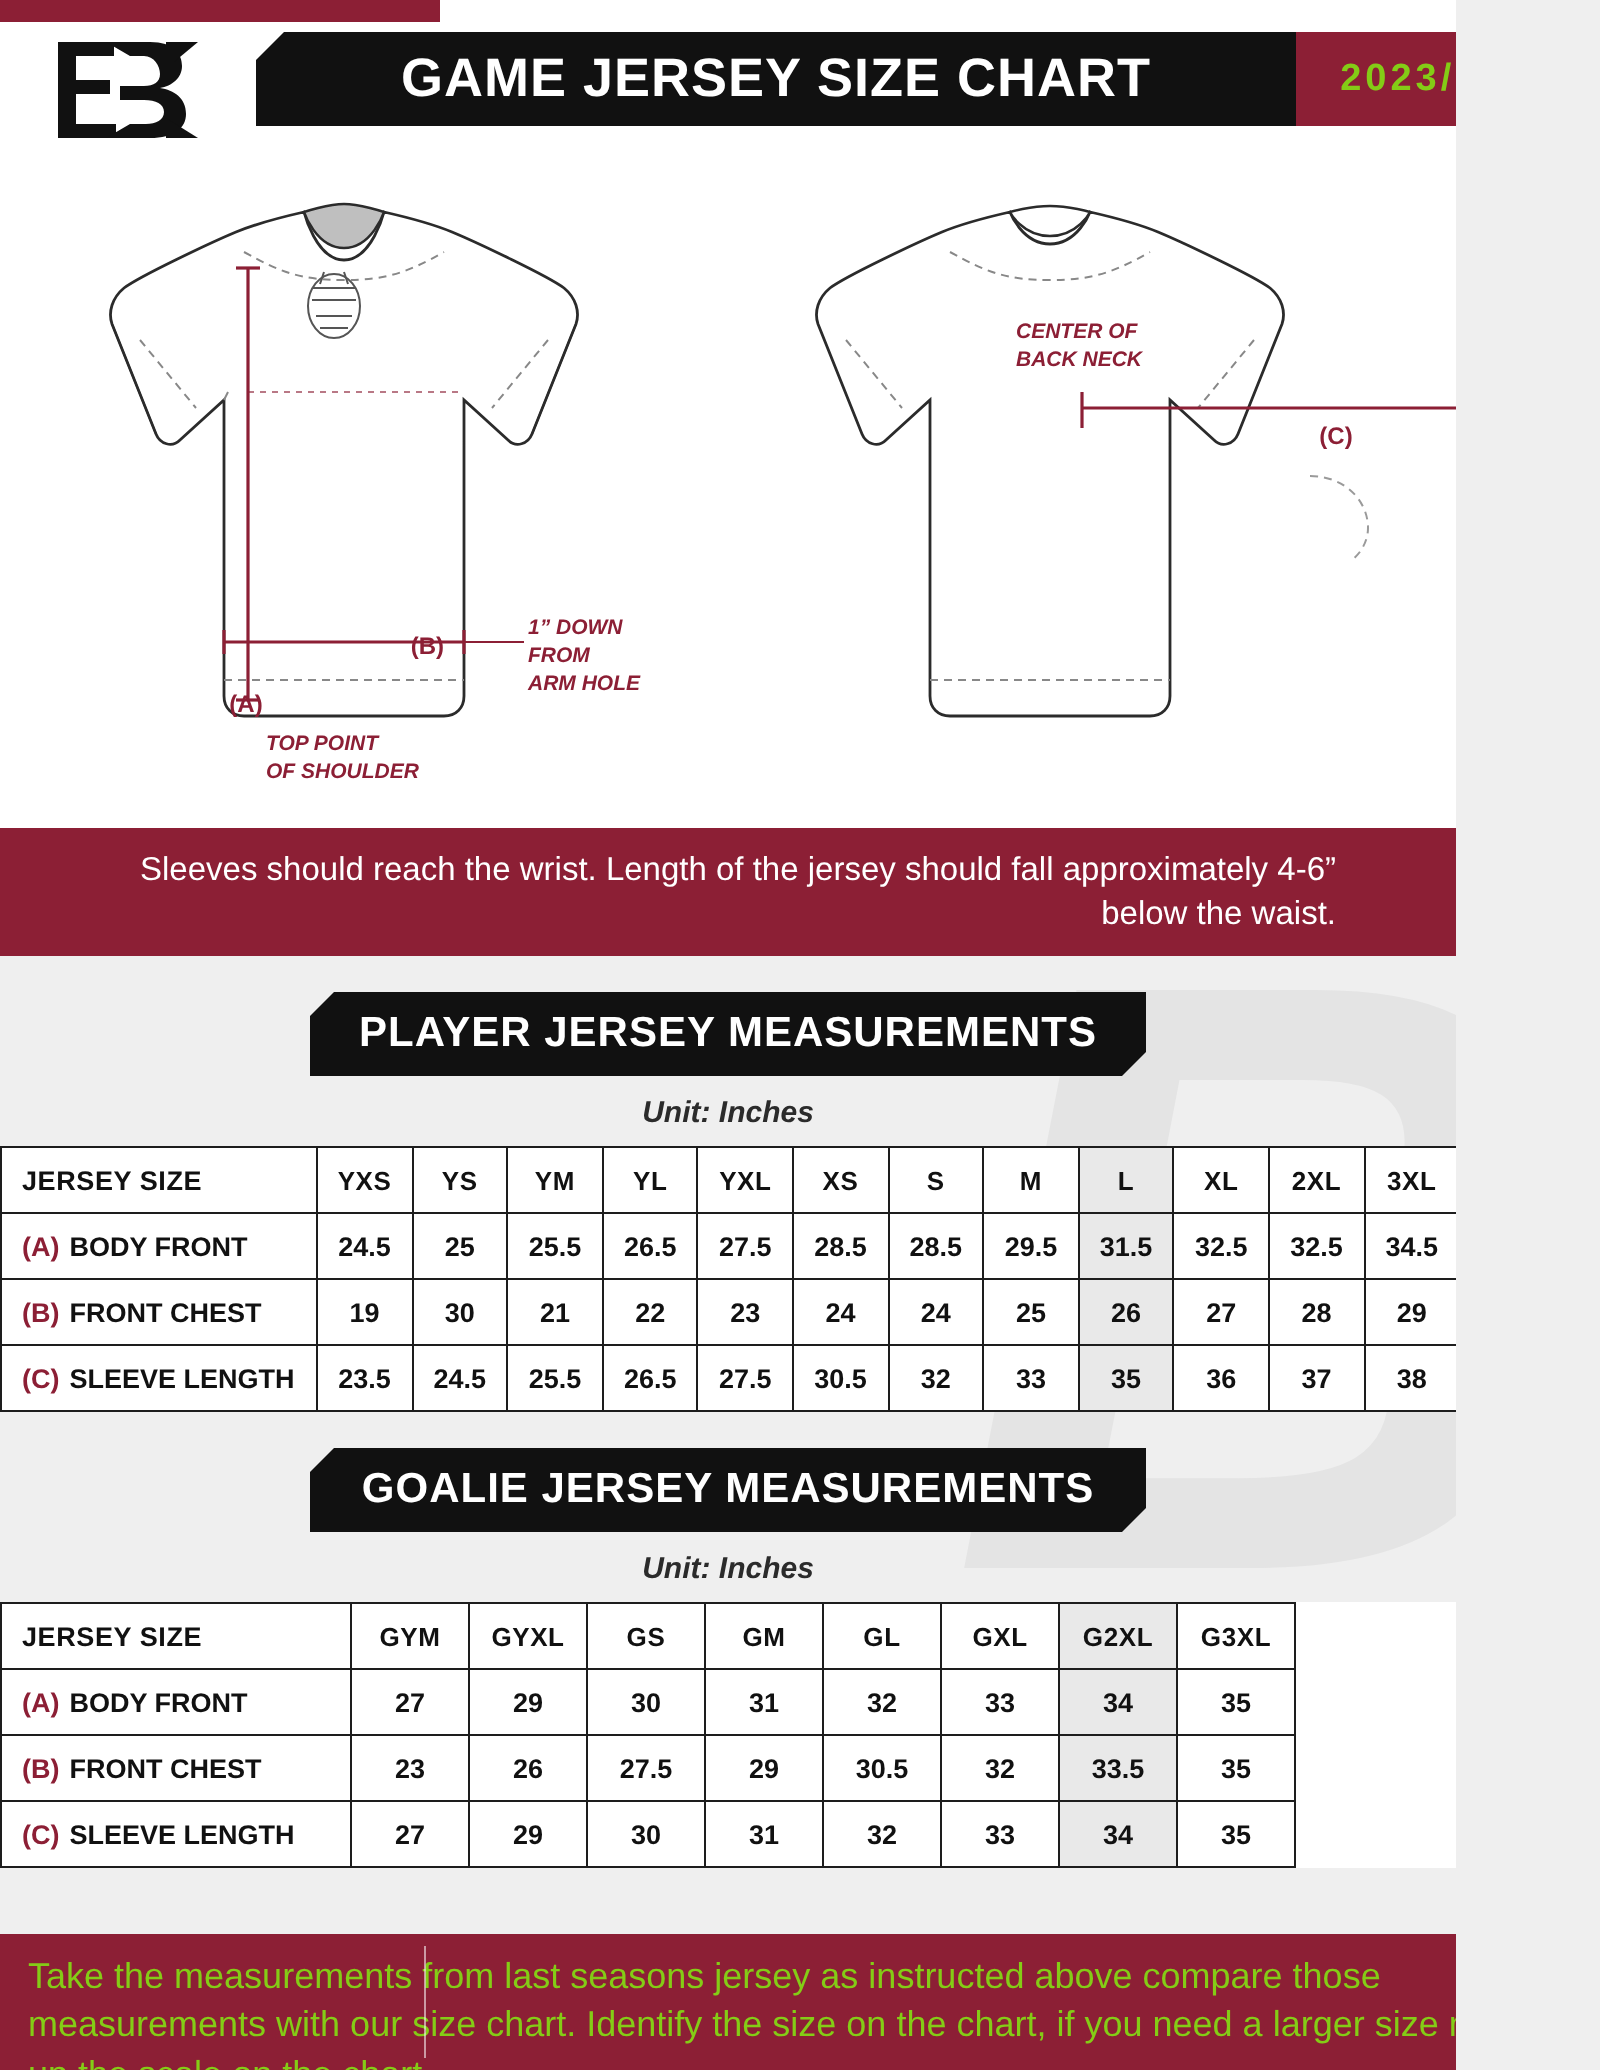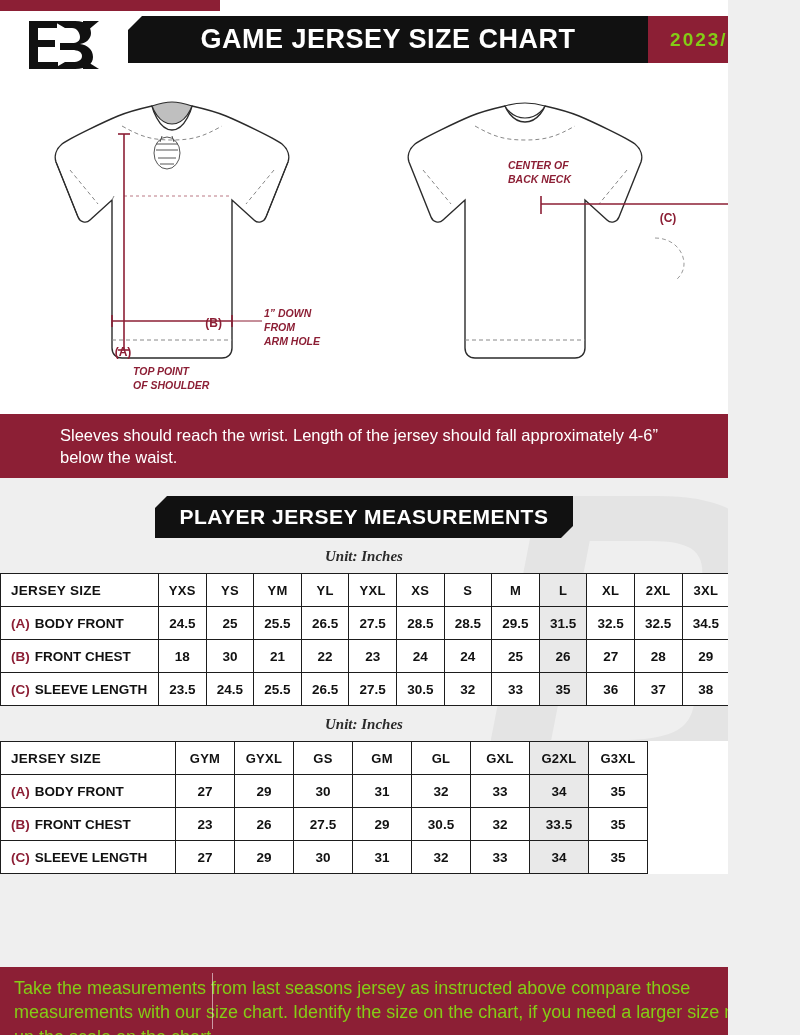--- a/index.html
+++ b/index.html
@@ -92,21 +92,21 @@
   }
   .illus svg { display: block; }
 
   
   .note-band {
     position: relative;
     background: #8c1f35;
     color: #ffffff;
     height: 64px;
     display: flex; align-items: center; justify-content: center;
-    text-align: left;
+    text-align: right;
     padding: 0 60px;
     font-size: 16.5px;
     line-height: 1.35;
     z-index: 2;
   }
 
   
   .section { position: relative; z-index: 2; }
   .section-title {
     margin: 18px auto 0;
@@ -118,21 +118,20 @@
   .section-title span {
     color: #ffffff; font-size: 21px; font-weight: 800; letter-spacing: 0.5px;
   }
   .unit {
     text-align: center;
     font-size: 15px;
     font-style: italic;
     color: #2b2b2b;
     margin: 10px 0 8px;
     font-weight: 600;
-    font-family: Liberation Serif, serif;
   }
 
   table {
     border-collapse: collapse;
     background: #ffffff;
     margin: 0 auto;
     table-layout: fixed;
   }
   table.player { width: 730px; }
   table.goalie { width: 730px; }
@@ -361,21 +360,21 @@
           <td>29.5</td>
           <td class="hl">31.5</td>
           <td>32.5</td>
           <td>32.5</td>
           <td>34.5</td>
         </tr>
         <tr>
           <td class="rowlabel">
             <span class="tag">(B)</span><span>FRONT CHEST</span>
           </td>
-          <td>18</td>
+          <td>19</td>
           <td>30</td>
           <td>21</td>
           <td>22</td>
           <td>23</td>
           <td>24</td>
           <td>24</td>
           <td>25</td>
           <td class="hl">26</td>
           <td>27</td>
           <td>28</td>
@@ -396,20 +395,23 @@
           <td class="hl">35</td>
           <td>36</td>
           <td>37</td>
           <td>38</td>
         </tr>
       </tbody>
     </table>
   </div>
 
   <div class="section">
+    <div class="section-title">
+      <span>GOALIE JERSEY MEASUREMENTS</span>
+    </div>
     <div class="unit">Unit: Inches</div>
     <table class="goalie">
       <colgroup>
         <col style="width:175px">
         <col span="8" style="width:59px">
         <col style="width:83px">
       </colgroup>
       <thead>
         <tr>
           <th class="rowlabel">JERSEY SIZE</th>

